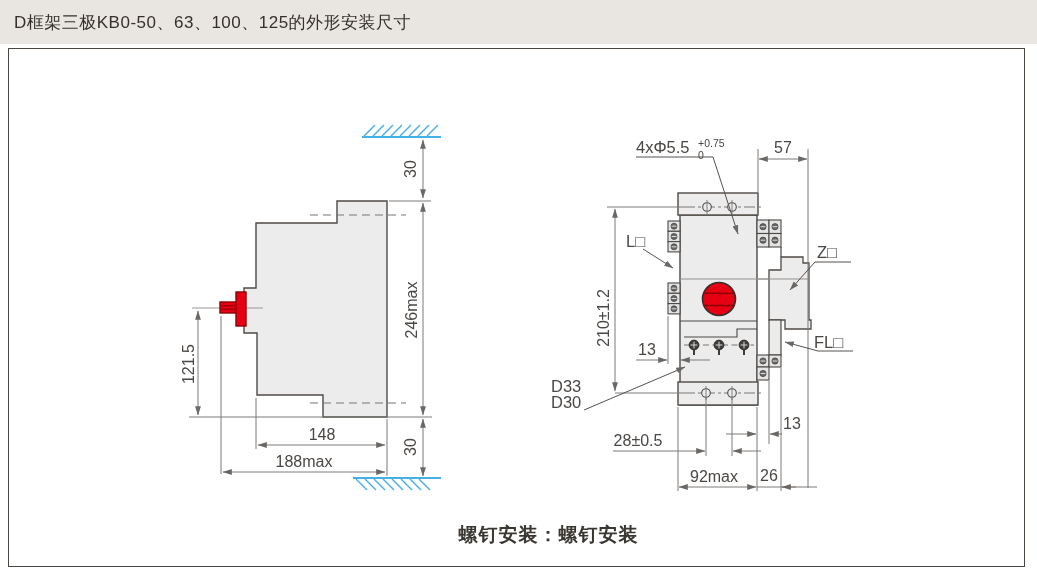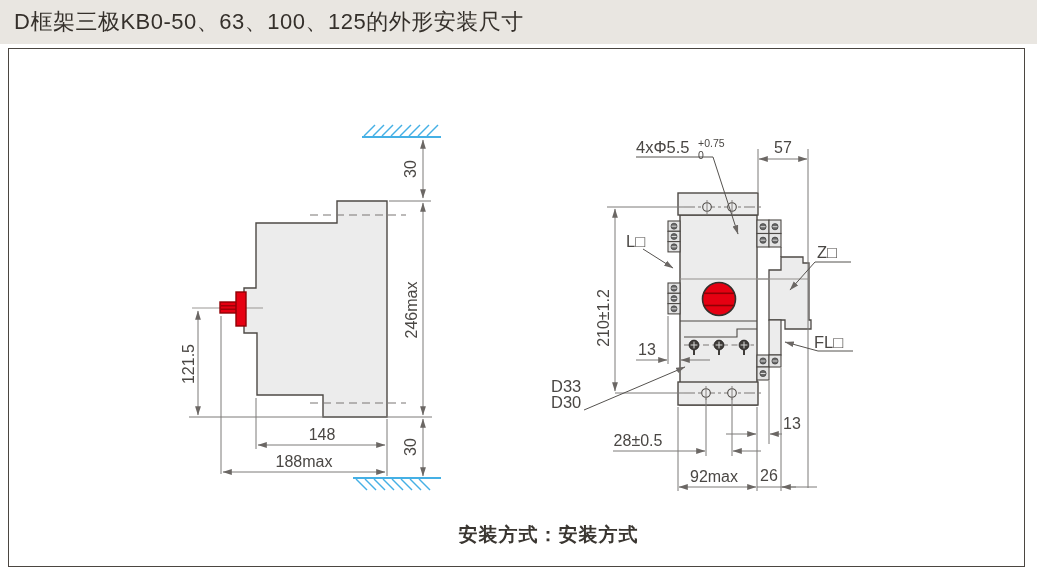--- a/index.html
+++ b/index.html
@@ -1,20 +1,20 @@
 <!DOCTYPE html>
 <html><head>
 <meta charset="utf-8">
 <style>
   html,body{margin:0;padding:0;background:#ffffff;}
   body{width:1037px;height:575px;position:relative;overflow:hidden;
        font-family:"Liberation Sans","DejaVu Sans",sans-serif;}
   .titlebar{position:absolute;left:0;top:0;width:1037px;height:44px;
             background:#e9e6e1;display:flex;align-items:center;}
-  .titlebar .t{padding-left:14px;font-size:22px;font-weight:500;color:#35302b;letter-spacing:.5px;}
+  .titlebar .t{padding-left:14px;font-size:17px;font-weight:500;color:#35302b;letter-spacing:.5px;}
   .panel{position:absolute;left:8px;top:48px;width:1017px;height:519px;
          background:#ffffff;border:1.5px solid #4b4641;box-sizing:border-box;z-index:0;}
   svg.drawing{position:absolute;left:0;top:0;width:1037px;height:575px;z-index:1;}
   .footer{position:absolute;left:60px;right:0;top:522px;text-align:center;z-index:2;
           font-size:19px;font-weight:600;color:#3a3631;letter-spacing:1px;}
   text{font-family:"Liberation Sans","DejaVu Sans",sans-serif;fill:#4a4744;}
   .dimtxt{font-size:16px;}
   .lbltxt{font-size:16.5px;}
   .toltxt{font-size:10.5px;}
 </style>
@@ -313,13 +313,13 @@
     <g>
       <line x1="679" y1="487" x2="756" y2="487" stroke="#7d7a78" stroke-width="1" marker-start="url(#arr)" marker-end="url(#arr)"></line>
       <line x1="757" y1="487" x2="817" y2="487" stroke="#7d7a78" stroke-width="1"></line>
       <line x1="782" y1="487" x2="796" y2="487" stroke="#7d7a78" stroke-width="1" marker-start="url(#arr)"></line>
       <text class="dimtxt" x="714" y="482" text-anchor="middle">92max</text>
       <text class="dimtxt" x="769" y="481" text-anchor="middle">26</text>
     </g>
   </g>
 </svg>
 
-<div class="footer">安装方式：安装方式</div>
+<div class="footer">螺钉安装：螺钉安装</div>
 
 </body></html>

